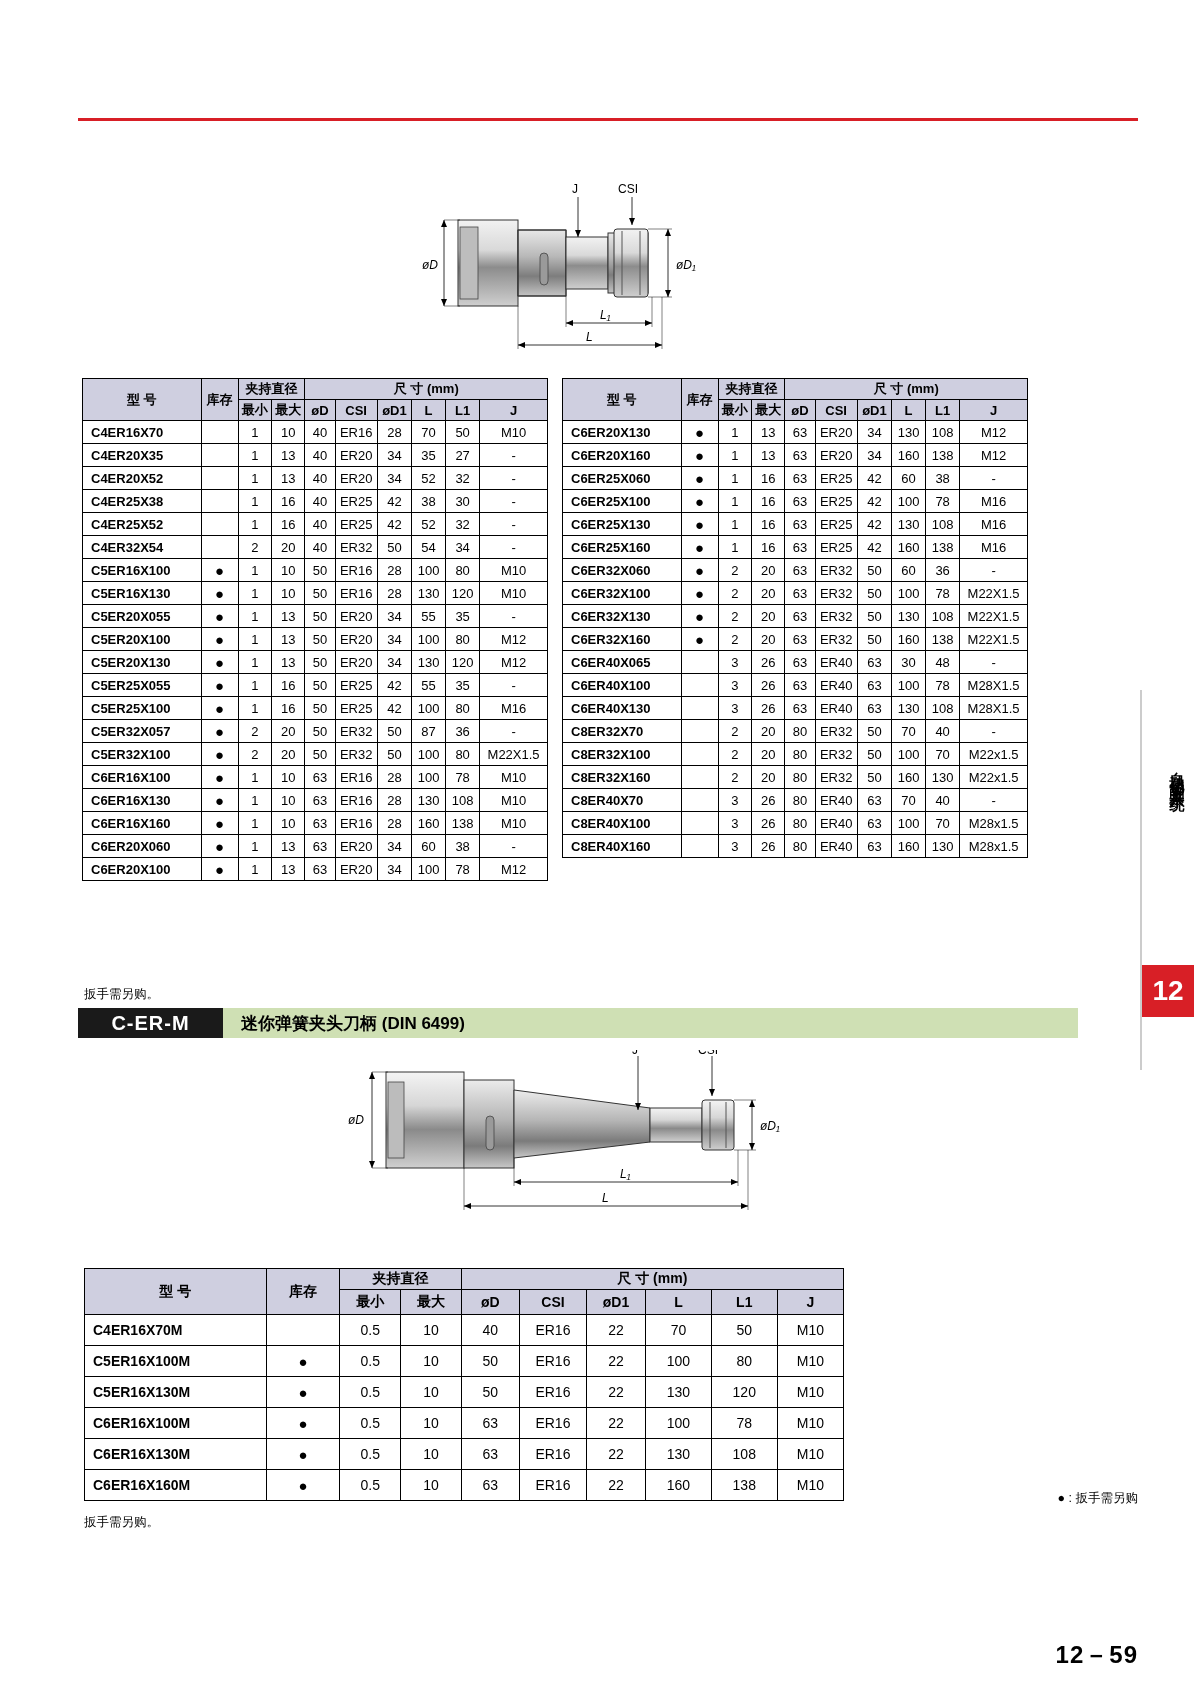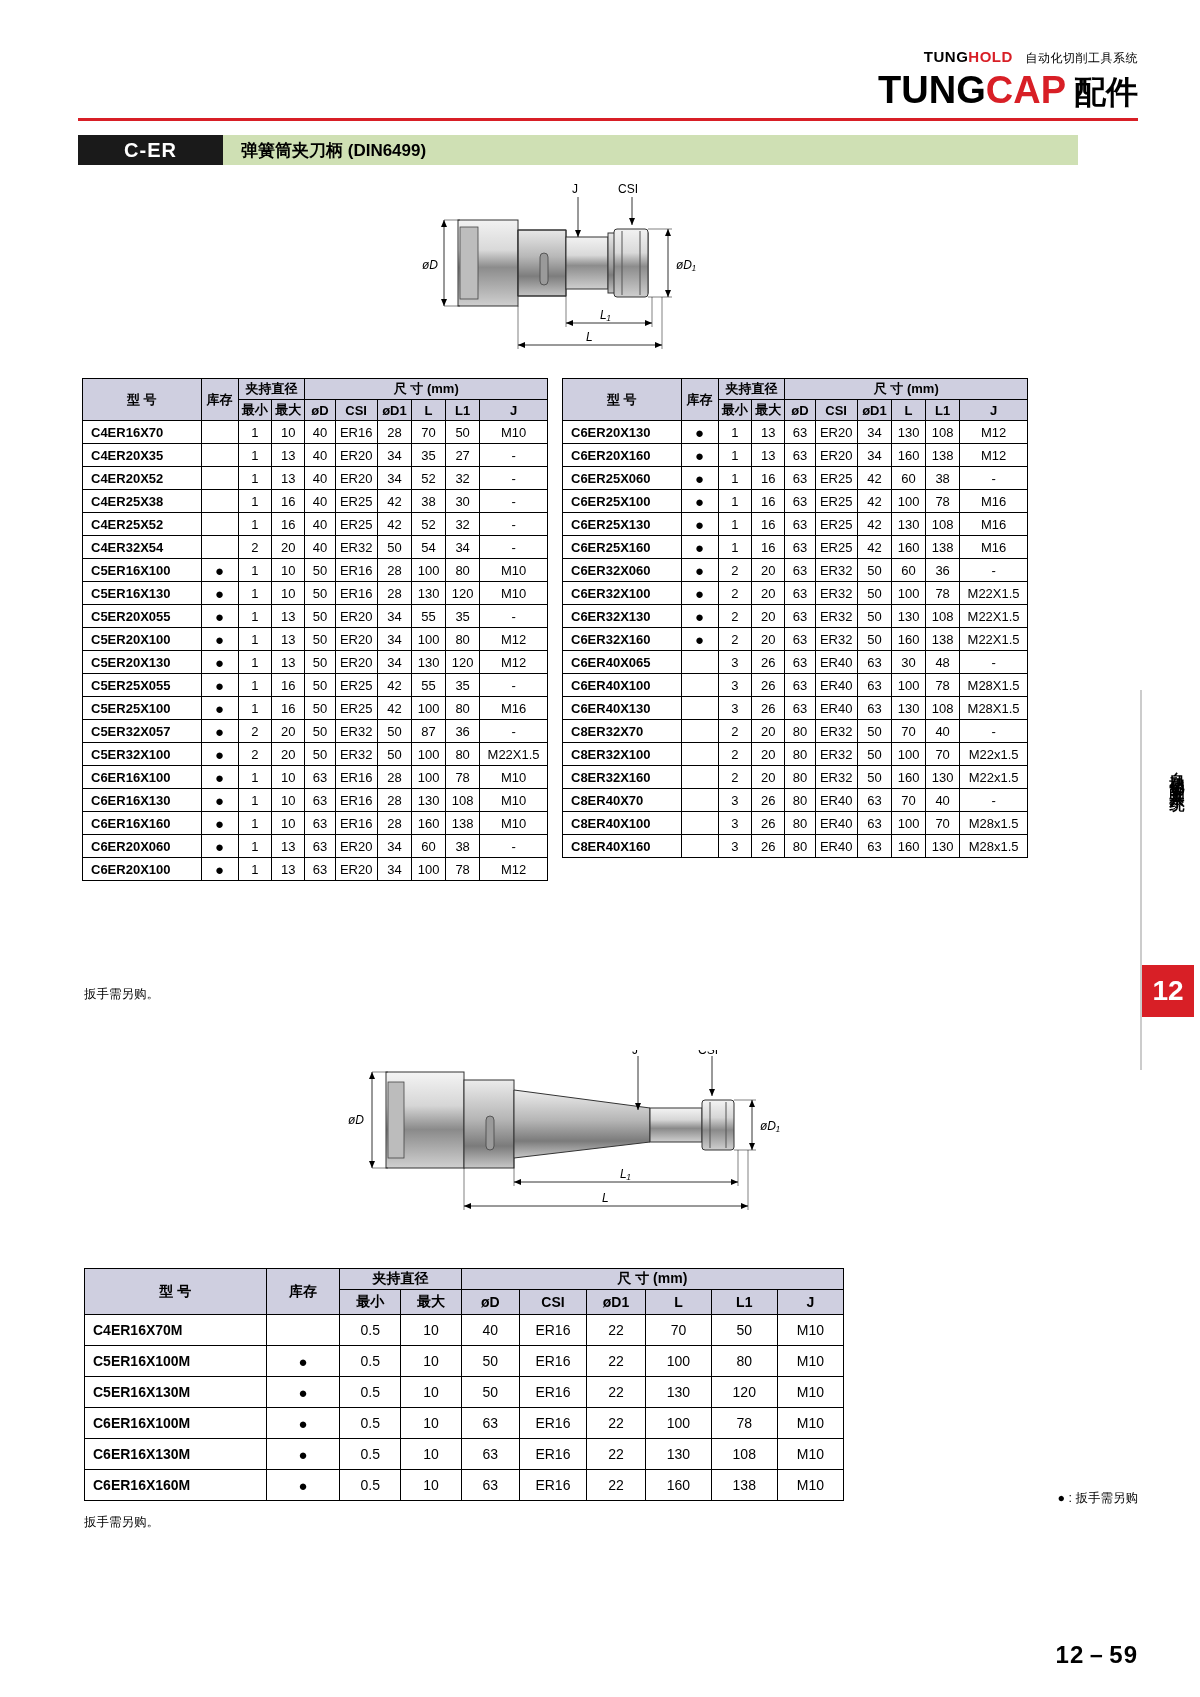--- a/index.html
+++ b/index.html
@@ -51,35 +51,22 @@
   .sidebar-line{position:absolute;right:58px;top:690px;width:2px;height:380px;background:#cccccc;}
 
   .legend{position:absolute;font-size:12.5px;}
   .pageno{position:absolute;right:62px;bottom:26px;font-size:24px;font-weight:bold;letter-spacing:1px;}
 </style>
 </head>
 <body>
 
 <div class="page">
 
-  <div class="brandblock">
-    <div class="brand-row1">
-      <span class="tung">TUNG</span><span class="hold">HOLD</span>
-      <span class="cn">自动化切削工具系统</span>
-    </div>
-    <div class="brand-row2">
-      <span class="tung">TUNG</span><span class="cap">CAP</span><span class="cn2">配件</span>
-    </div>
-  </div>
   <div class="rule"></div>
 
-  <div class="secbar" style="left:78px;top:135px;width:1000px;">
-    <div class="code">C-ER</div>
-    <div class="title">弹簧筒夹刀柄 (DIN6499)</div>
-  </div>
 
   <div class="drawing" style="left:400px;top:175px;width:330px;height:190px;">
     <svg width="330" height="190" viewBox="0 0 330 190">
       <defs>
         <linearGradient id="g1" x1="0" y1="0" x2="0" y2="1">
           <stop offset="0%" stop-color="#f2f2f2"></stop>
           <stop offset="35%" stop-color="#d9d9d9"></stop>
           <stop offset="55%" stop-color="#8c8c8c"></stop>
           <stop offset="100%" stop-color="#cfcfcf"></stop>
         </linearGradient>
@@ -652,20 +639,24 @@
           <td style="height: 22px;">63</td>
           <td style="height: 22px;">160</td>
           <td style="height: 22px;">130</td>
           <td style="height: 22px;">M28x1.5</td>
         </tr>
       </tbody>
   </table>
 
   <div class="note" style="left:84px;top:986px;">扳手需另购。</div>
 
+  <div class="secbar" style="left:78px;top:1008px;width:1000px;">
+    <div class="code">C-ER-M</div>
+    <div class="title">迷你弹簧夹头刀柄 (DIN 6499)</div>
+  </div>
 
   <div class="drawing" style="left:320px;top:1050px;width:470px;height:180px;">
     <svg width="470" height="180" viewBox="0 0 470 180">
       <defs>
         <linearGradient id="h1" x1="0" y1="0" x2="0" y2="1">
           <stop offset="0%" stop-color="#f4f4f4"></stop>
           <stop offset="35%" stop-color="#d6d6d6"></stop>
           <stop offset="60%" stop-color="#8a8a8a"></stop>
           <stop offset="100%" stop-color="#d0d0d0"></stop>
         </linearGradient>

